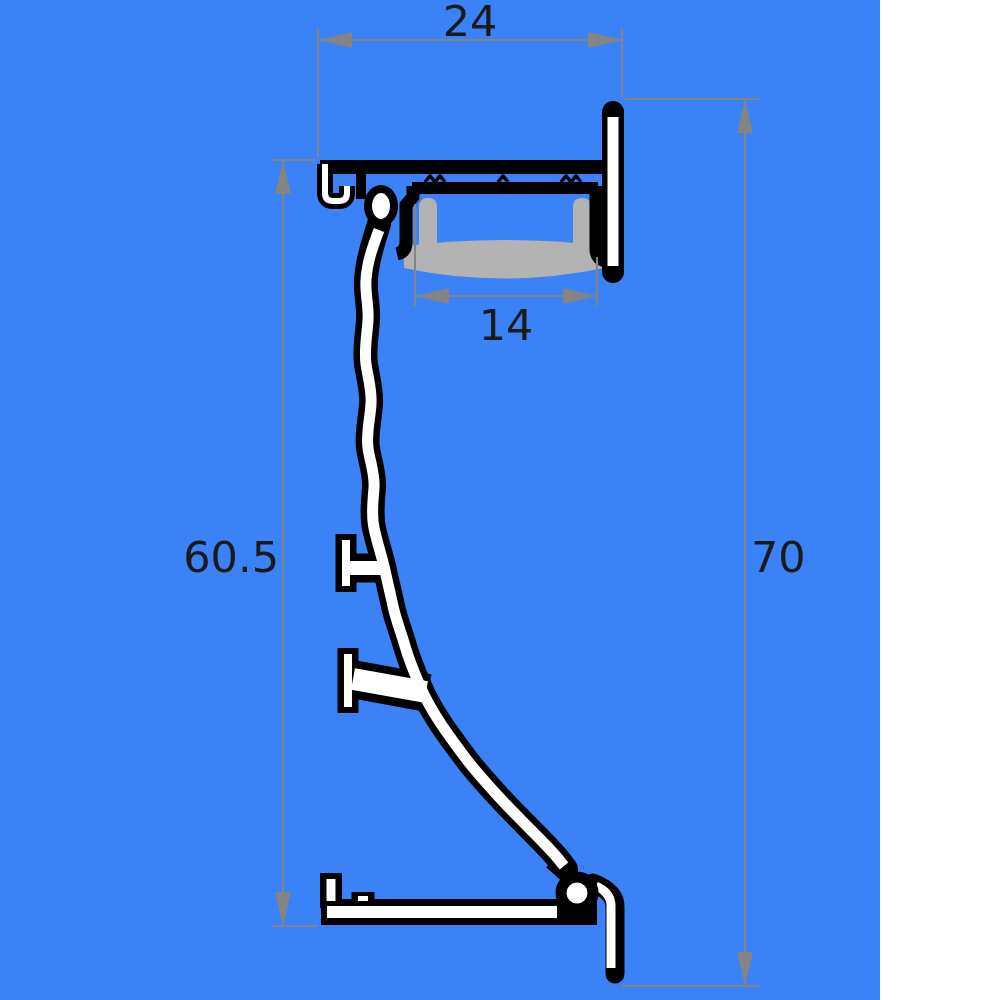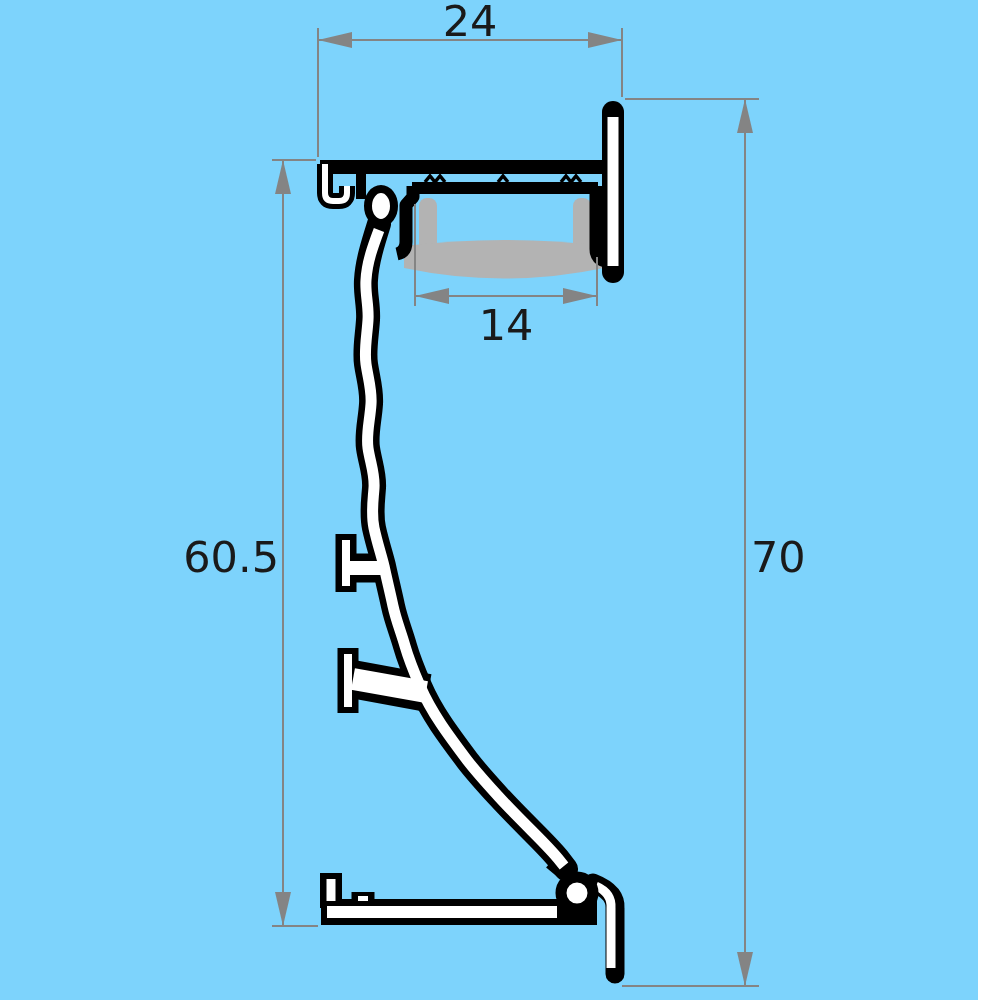--- a/index.html
+++ b/index.html
@@ -1,17 +1,17 @@
 <!DOCTYPE html>
 <html><head>
 <meta charset="utf-8">
 <style>
   html,body{margin:0;padding:0;background:#ffffff;}
   .canvas{
-    width:978px;height:1000px;position:relative;background:#7dd3fc;
+    width:880px;height:1000px;position:relative;background:#3b82f6;
     font-family:"DejaVu Sans","Liberation Sans",sans-serif;
     overflow:hidden;
   }
   svg{display:block;}
   text{
     font-family:"DejaVu Sans","Liberation Sans",sans-serif;
     font-size:43px;
     fill:#1a1a1a;
   }
   .dimline{stroke:#848484;stroke-width:2;fill:none;}

